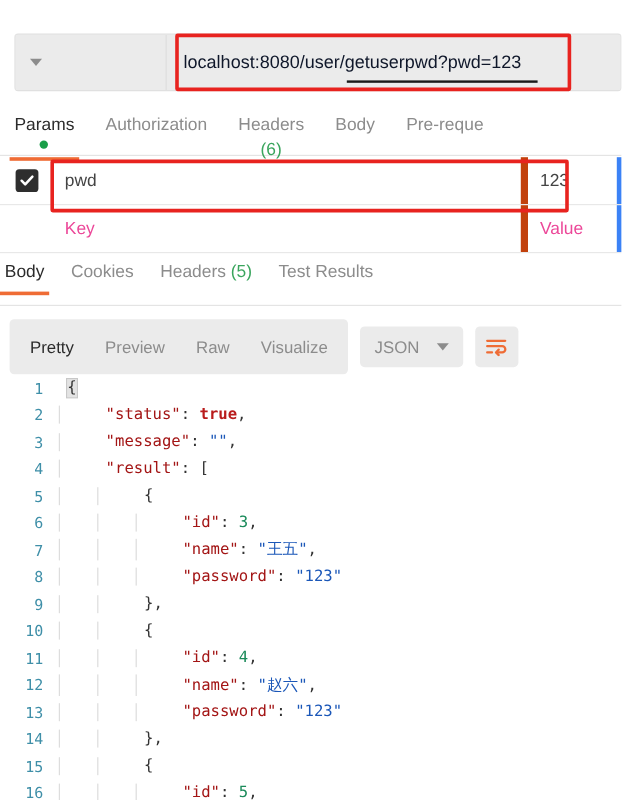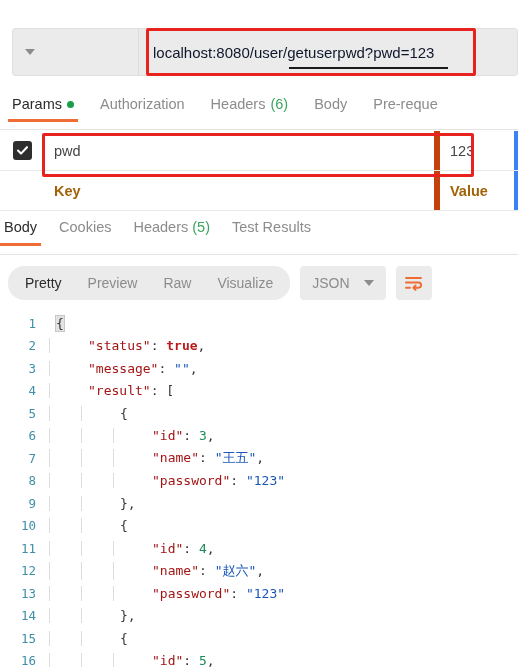--- a/index.html
+++ b/index.html
@@ -58,21 +58,21 @@
 
   
   .req-tabs {
     position: absolute; left: 0; top: 96px; width: 518px; height: 34px;
     display: flex; align-items: flex-start;
     border-bottom: 1px solid #e4e4e4;
   }
   .rtab {
     position: relative; padding: 0 0 10px 0; margin-right: 26px;
     font-size: 14.5px; color: #8c8c8c; cursor: pointer; white-space: nowrap;
-    display: flex; align-items: center; gap: 5px;
+    display: flex; align-items: center; gap: 5px; flex-direction: column;
   }
   .rtab:first-child { margin-left: 12px; }
   .rtab.active { color: #2b2b2b; }
   .rtab.active::after {
     content: ""; position: absolute; left: -4px; right: -4px; bottom: 0;
     height: 3px; background: #ef6c35;
   }
   .dot-green {
     width: 7px; height: 7px; border-radius: 50%; background: #1a9e48;
     display: inline-block;
@@ -98,21 +98,21 @@
   }
   .cbox svg { display: block; }
   .pkey {
     flex: 1; display: flex; align-items: center; padding-left: 10px;
     font-size: 14.5px; color: #444; border-right: 6px solid #c2410c;
   }
   .pval {
     flex: 0 0 78px; display: flex; align-items: center; padding-left: 10px;
     font-size: 14.5px; color: #444; border-right: 4px solid #3b82f6;
   }
-  .ph { color: #a16207; font-weight: bold; }
+  .ph { color: #ec4899; }
   
   .annot-param {
     position: absolute; left: 42px; top: 133px;
     width: 432px; height: 44px;
     border: 3px solid #e8231f; border-radius: 2px;
     pointer-events: none;
   }
 
   
   .res-tabs {
@@ -131,21 +131,21 @@
     content: ""; position: absolute; left: -4px; right: -4px; bottom: 0;
     height: 3px; background: #ef6c35;
   }
 
   
   .fmtbar {
     position: absolute; left: 8px; top: 266px;
     display: flex; align-items: center; gap: 10px;
   }
   .seg {
-    display: flex; background: #ebebeb; border-radius: 16px; height: 34px;
+    display: flex; background: #ebebeb; border-radius: 4px; height: 46px;
     align-items: center; padding: 10px 4px;
   }
   .segbtn {
     padding: 0 13px; height: 26px; display: flex; align-items: center;
     font-size: 14px; color: #8c8c8c; cursor: pointer; border-radius: 3px;
   }
   .segbtn.active { color: #2b2b2b; }
   .jsonsel {
     display: flex; align-items: center; gap: 14px;
     background: #ebebeb; border-radius: 4px; height: 34px; padding: 8px 12px;

